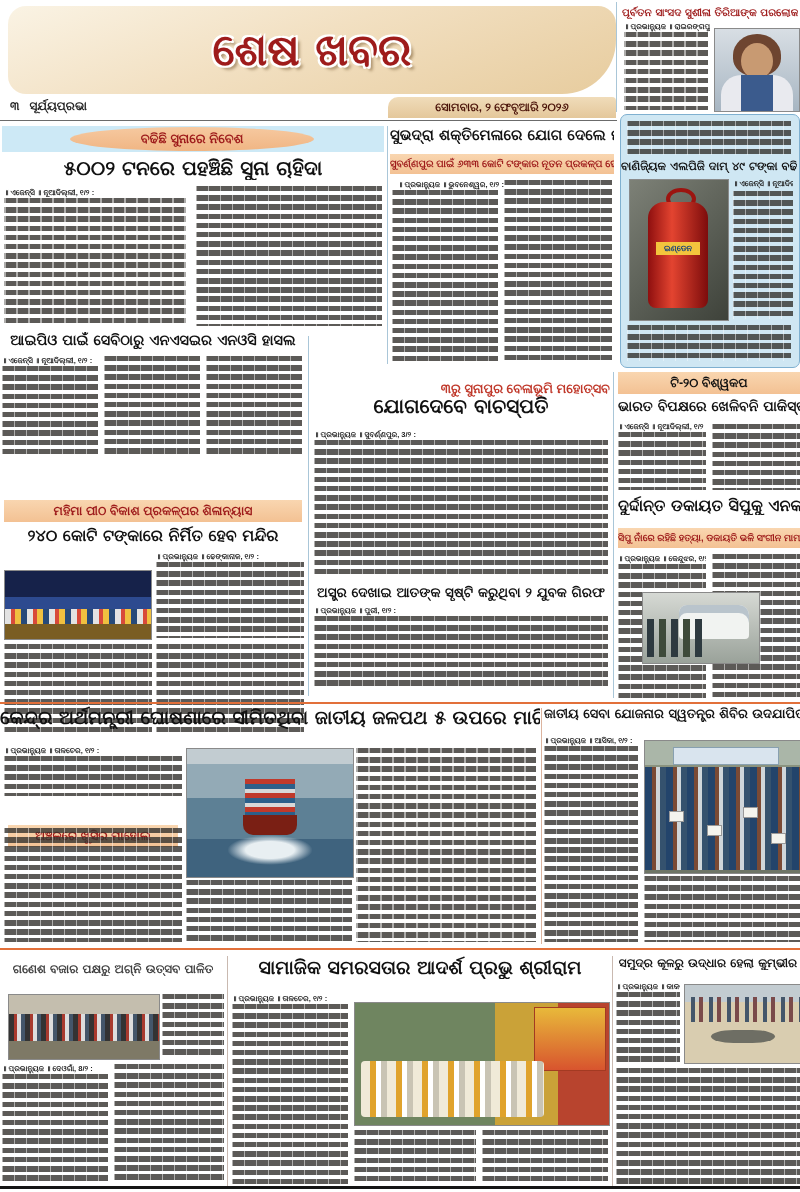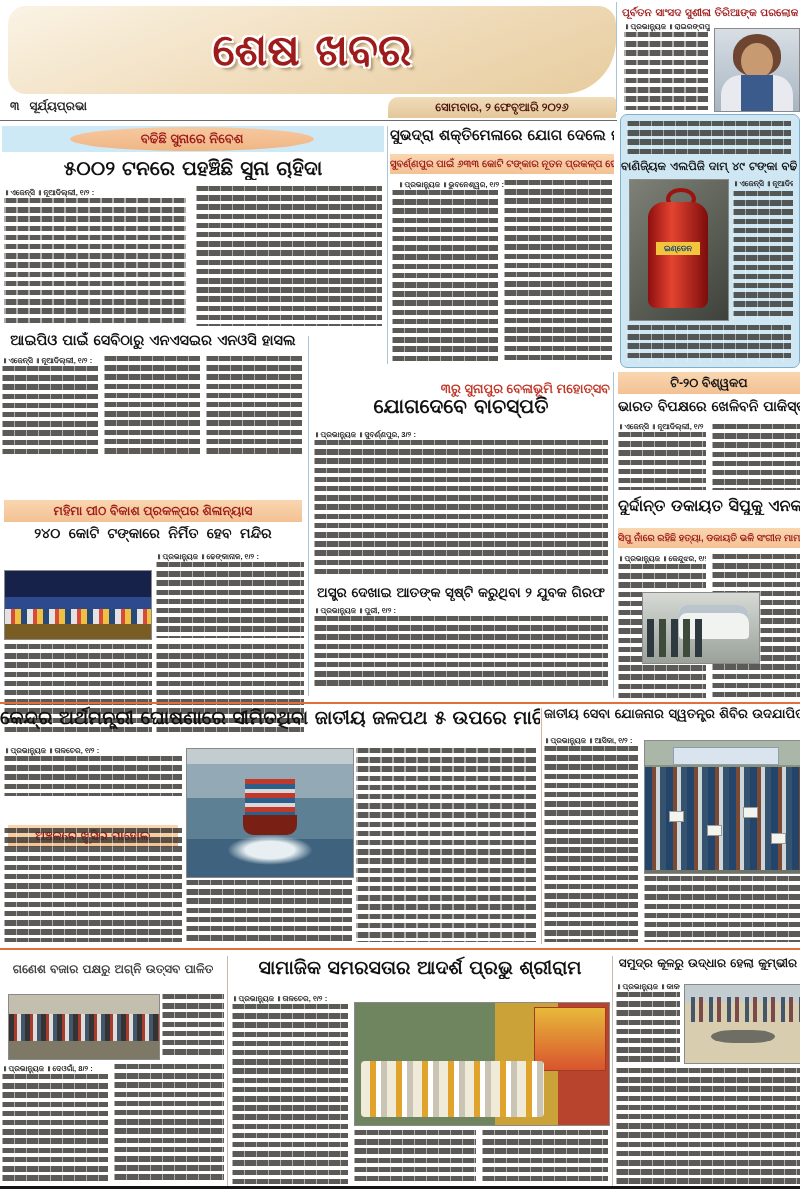--- a/index.html
+++ b/index.html
@@ -69,21 +69,21 @@
   
   #ipo{left:0;top:332px;width:306px;height:128px;}
   #ipo-hl{position:absolute;top:0;left:0;width:306px;font-size:14.5px;}
   #ipo-dl{position:absolute;left:2px;top:24px;width:96px;}
   #ipo-g1{position:absolute;left:2px;top:34px;width:96px;height:88px;}
   #ipo-g2{position:absolute;left:104px;top:24px;width:96px;height:98px;}
   #ipo-g3{position:absolute;left:206px;top:24px;width:96px;height:98px;}
   
   #temple{left:0;top:476px;width:306px;height:304px;margin-top:24px;}
   #temple-bar{position:absolute;left:4px;top:0;width:298px;height:22px;line-height:22px;font-size:12.5px;}
-  #temple-hl{position:absolute;top:26px;left:0;width:306px;font-size:14px;font-family:Liberation Mono, monospace;}
+  #temple-hl{position:absolute;top:26px;left:0;width:306px;font-size:16px;}
   #temple-photo{left:4px;top:70px;width:146px;height:68px;
       background:linear-gradient(180deg,#16224a 0 38%,#2d4a8f 38% 56%,#d8b153 56% 78%,#7a5d23 78%);}
   #temple-photo .crowd{position:absolute;left:0;top:56%;width:100%;height:22%;
       background:repeating-linear-gradient(90deg,#e3e3e3 0 6px,#d84a3a 6px 10px,#f0c040 10px 16px,#274a7a 16px 22px);}
   #temple-dl{position:absolute;left:156px;top:52px;width:146px;}
   #temple-g1{position:absolute;left:156px;top:62px;width:148px;height:76px;}
   #temple-g2{position:absolute;left:4px;top:144px;width:148px;height:92px;}
   #temple-g3{position:absolute;left:156px;top:144px;width:148px;height:92px;}
   
   #subhadra{left:390px;top:124px;width:224px;height:242px;}

